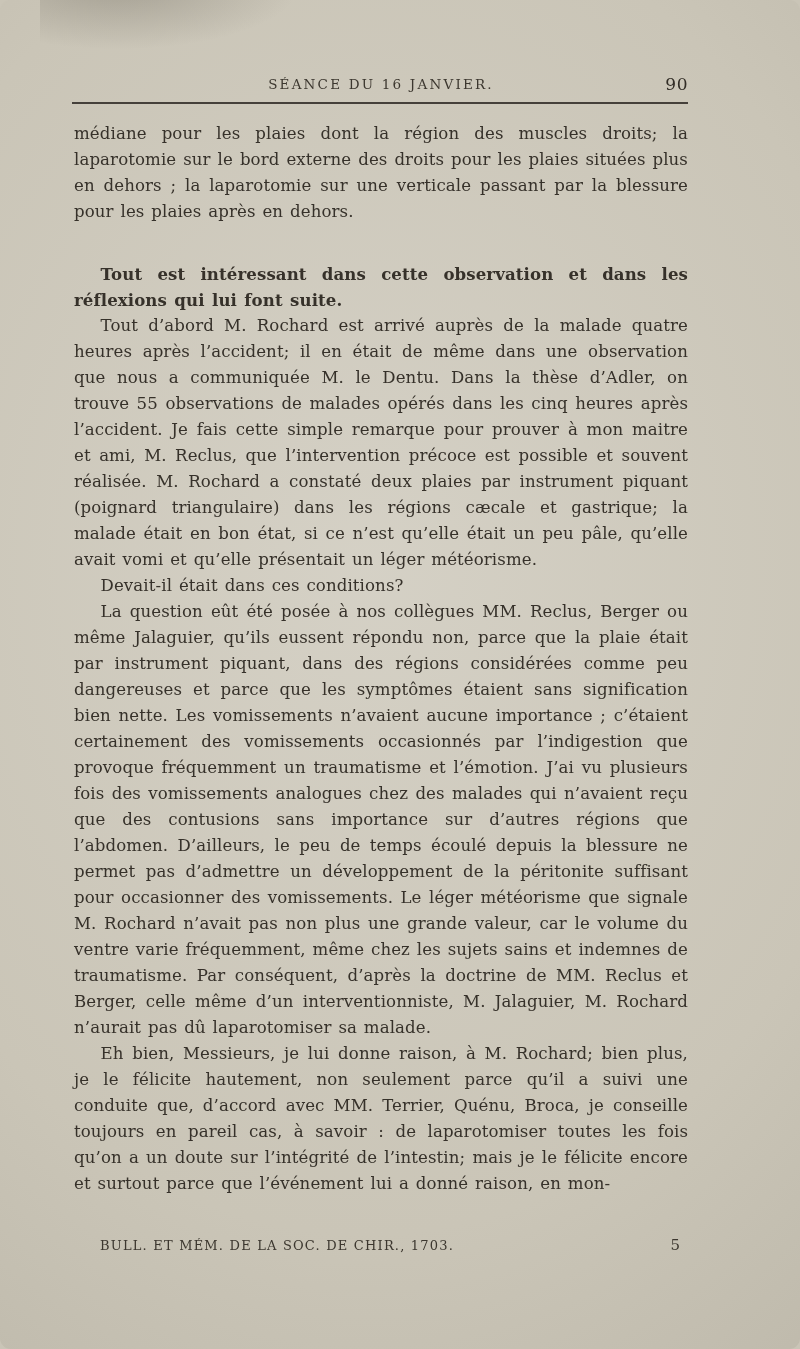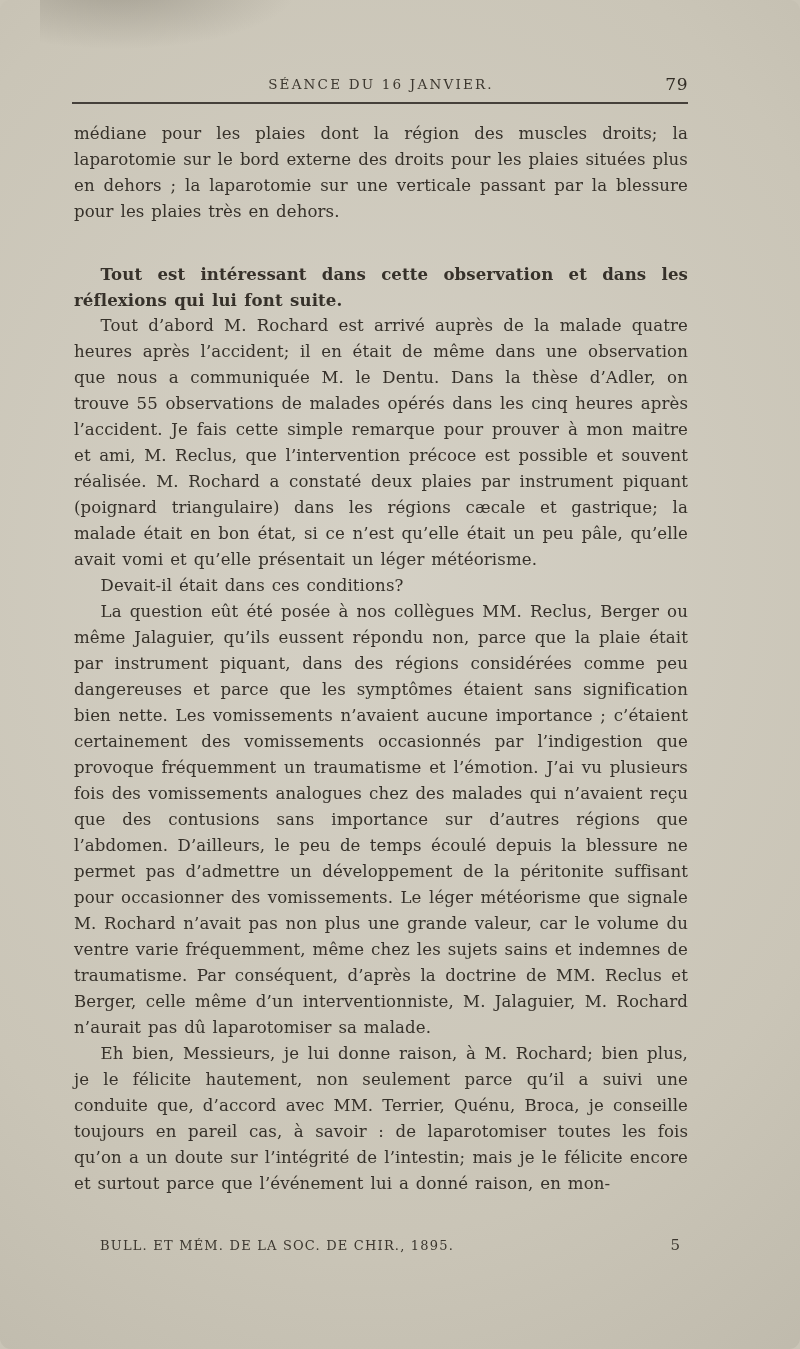--- a/index.html
+++ b/index.html
@@ -94,32 +94,32 @@
   .footer-citation { padding-left: 26px; }
   .footer-number { font-size: 15px; letter-spacing: 0; padding-right: 8px; }
 </style>
 </head>
 <body>
 
 <div class="page">
 
   <header class="page-header">
     <span class="header-title">SÉANCE DU 16 JANVIER.</span>
-    <span class="page-number">79</span>
+    <span class="page-number">90</span>
   </header>
 
   <div class="header-rule"></div>
 
   <main class="page-body">
-    <p class="para">médiane pour les plaies dont la région des muscles droits; la laparotomie sur le bord externe des droits pour les plaies situées plus en dehors ; la laparotomie sur une verticale passant par la blessure pour les plaies très en dehors.</p>
+    <p class="para">médiane pour les plaies dont la région des muscles droits; la laparotomie sur le bord externe des droits pour les plaies situées plus en dehors ; la laparotomie sur une verticale passant par la blessure pour les plaies après en dehors.</p>
     <p class="para indent gap-before">Tout est intéressant dans cette observation et dans les réflexions qui lui font suite.</p>
     <p class="para indent">Tout d’abord M. Rochard est arrivé auprès de la malade quatre heures après l’accident; il en était de même dans une observation que nous a communiquée M. le Dentu. Dans la thèse d’Adler, on trouve 55 observations de malades opérés dans les cinq heures après l’accident. Je fais cette simple remarque pour prouver à mon maitre et ami, M. Reclus, que l’intervention précoce est possible et souvent réalisée. M. Rochard a constaté deux plaies par instrument piquant (poignard triangulaire) dans les régions cæcale et gastrique; la malade était en bon état, si ce n’est qu’elle était un peu pâle, qu’elle avait vomi et qu’elle présentait un léger météorisme.</p>
     <p class="para indent">Devait-il était dans ces conditions?</p>
     <p class="para indent">La question eût été posée à nos collègues MM. Reclus, Berger ou même Jalaguier, qu’ils eussent répondu non, parce que la plaie était par instrument piquant, dans des régions considérées comme peu dangereuses et parce que les symptômes étaient sans signification bien nette. Les vomissements n’avaient aucune importance ; c’étaient certainement des vomissements occasionnés par l’indigestion que provoque fréquemment un traumatisme et l’émotion. J’ai vu plusieurs fois des vomissements analogues chez des malades qui n’avaient reçu que des contusions sans importance sur d’autres régions que l’abdomen. D’ailleurs, le peu de temps écoulé depuis la blessure ne permet pas d’admettre un développement de la péritonite suffisant pour occasionner des vomissements. Le léger météorisme que signale M. Rochard n’avait pas non plus une grande valeur, car le volume du ventre varie fréquemment, même chez les sujets sains et indemnes de traumatisme. Par conséquent, d’après la doctrine de MM. Reclus et Berger, celle même d’un interventionniste, M. Jalaguier, M. Rochard n’aurait pas dû laparotomiser sa malade.</p>
     <p class="para indent">Eh bien, Messieurs, je lui donne raison, à M. Rochard; bien plus, je le félicite hautement, non seulement parce qu’il a suivi une conduite que, d’accord avec MM. Terrier, Quénu, Broca, je conseille toujours en pareil cas, à savoir : de laparotomiser toutes les fois qu’on a un doute sur l’intégrité de l’intestin; mais je le félicite encore et surtout parce que l’événement lui a donné raison, en mon-</p>
   </main>
 
   <footer class="page-footer">
-    <span class="footer-citation">BULL. ET MÉM. DE LA SOC. DE CHIR., 1895.</span>
+    <span class="footer-citation">BULL. ET MÉM. DE LA SOC. DE CHIR., 1703.</span>
     <span class="footer-number">5</span>
   </footer>
 
 </div>
 
 </body></html>

